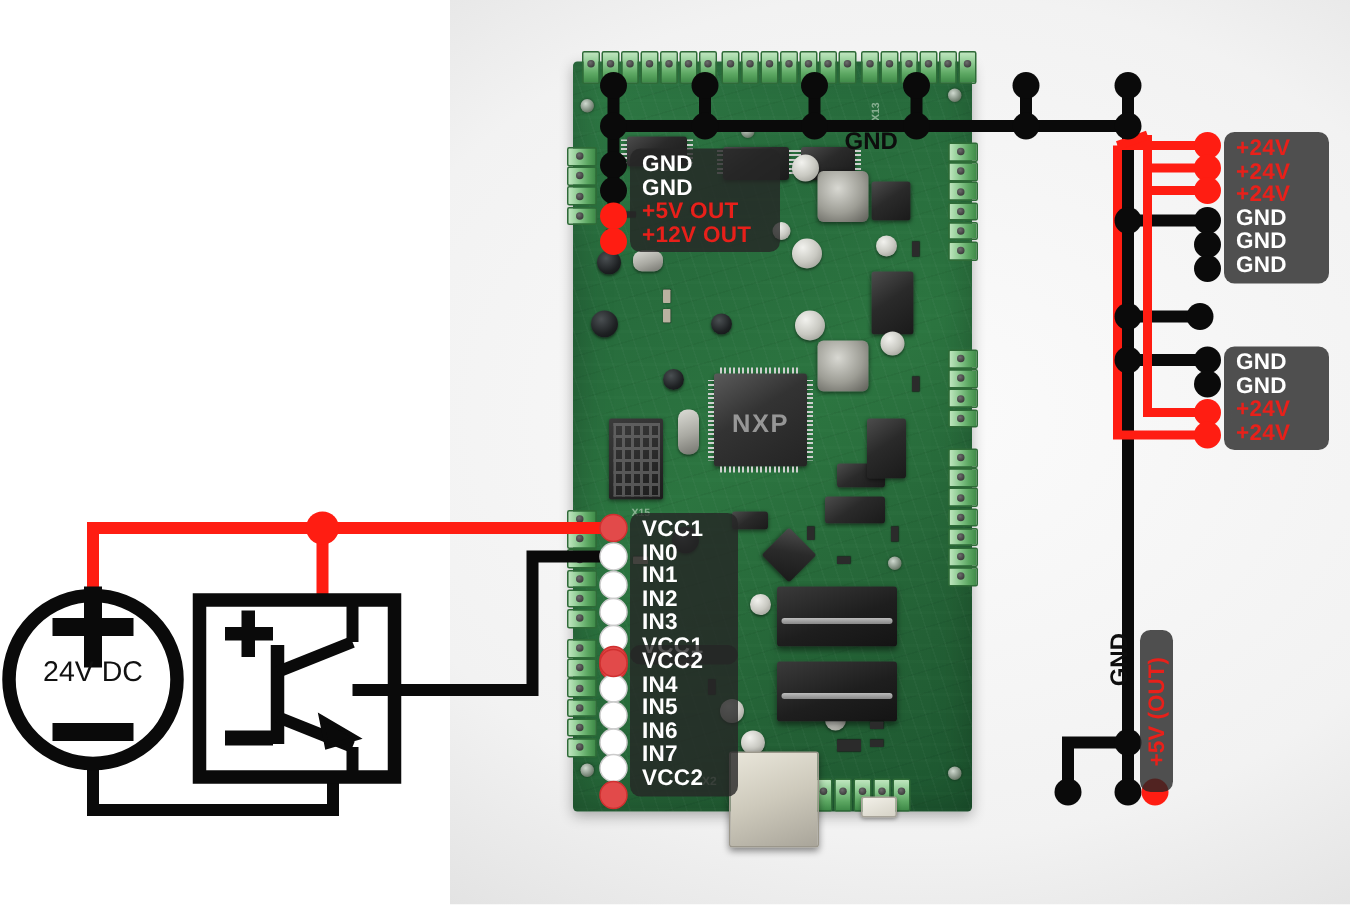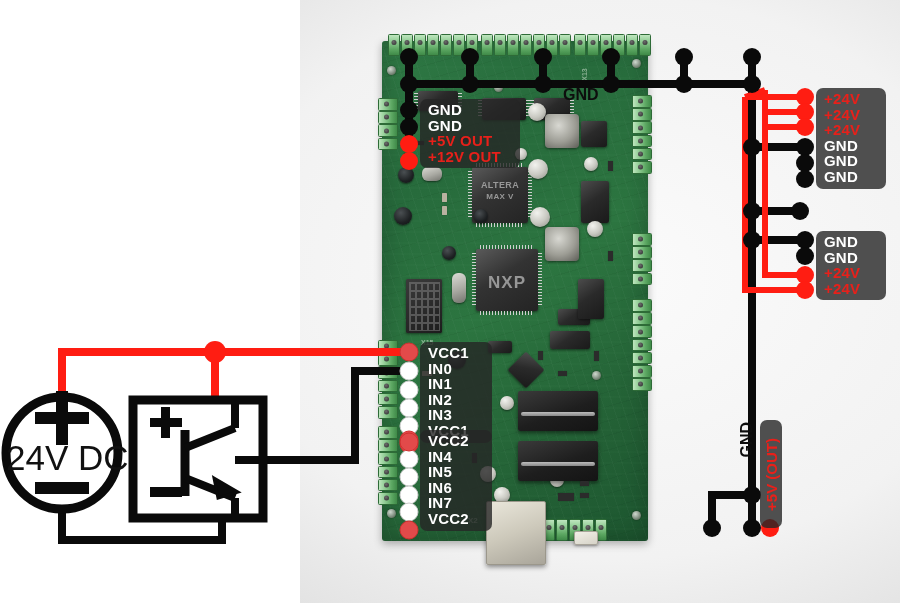--- a/index.html
+++ b/index.html
@@ -226,28 +226,20 @@
     </div>
     <div class="chip" style="left:152px;top:57px;width:36px;height:22px;">
       <div class="pins-v" style="left:-4px;top:2px;height:18px;"></div>
       <div class="pins-v" style="right:-4px;top:2px;height:18px;"></div>
     </div>
     <div class="chip" style="left:36px;top:50px;width:40px;height:20px;">
       <div class="pins-v" style="left:-4px;top:2px;height:16px;"></div>
       <div class="pins-v" style="right:-4px;top:2px;height:16px;"></div>
     </div>
 
-    <div class="chip qfp" style="left:90px;top:126px;width:56px;height:56px;">
-      <div class="pins-h" style="left:4px;top:-4px;width:48px;"></div>
-      <div class="pins-h" style="left:4px;bottom:-4px;width:48px;"></div>
-      <div class="pins-v" style="left:-4px;top:4px;height:48px;"></div>
-      <div class="pins-v" style="right:-4px;top:4px;height:48px;"></div>
-      <div class="chip-txt" style="top:13px;font-size:9px;">ALTERA</div>
-      <div class="chip-txt" style="top:25px;font-size:8px;">MAX V</div>
-    </div>
 
     <div class="chip qfp" style="left:94px;top:208px;width:62px;height:62px;">
       <div class="pins-h" style="left:4px;top:-4px;width:54px;"></div>
       <div class="pins-h" style="left:4px;bottom:-4px;width:54px;"></div>
       <div class="pins-v" style="left:-4px;top:4px;height:54px;"></div>
       <div class="pins-v" style="right:-4px;top:4px;height:54px;"></div>
       <div class="chip-txt" style="top:24px;font-size:17px;letter-spacing:1px;">NXP</div>
     </div>
 
     <div class="chip" style="left:131px;top:316px;width:26px;height:26px;transform:rotate(45deg);"></div>
@@ -432,21 +424,21 @@
     <circle cx="409" cy="477" r="9" fill="#ffffff" stroke="#cccccc" stroke-width="1"></circle>
     <circle cx="409" cy="495" r="9" fill="#ffffff" stroke="#cccccc" stroke-width="1"></circle>
     <circle cx="409" cy="512" r="9" fill="#ffffff" stroke="#cccccc" stroke-width="1"></circle>
     <circle cx="409" cy="513" r="0" fill="none"></circle>
   </svg>
   <svg class="wires" viewBox="0 0 900 603">
     <circle cx="409" cy="442" r="9" fill="#e24a4a" stroke="#d03030" stroke-width="1"></circle>
     <circle cx="409" cy="530" r="9" fill="#e24a4a" stroke="#d03030" stroke-width="1"></circle>
   </svg>
 
-  <div class="sch-txt" style="left:6px;top:438px;width:112px;text-align:center;font-size:35px;">24V DC</div>
+  <div class="sch-txt" style="left:6px;top:438px;width:112px;text-align:center;font-size:19px;">24V DC</div>
 
   <div class="freetext" style="left:563px;top:86px;font-size:16px;">GND</div>
 
   <div class="lbl" style="left:420px;top:99px;width:100px;">
     <div class="ln w">GND</div>
     <div class="ln w">GND</div>
     <div class="ln r">+5V OUT</div>
     <div class="ln r">+12V OUT</div>
   </div>
 

